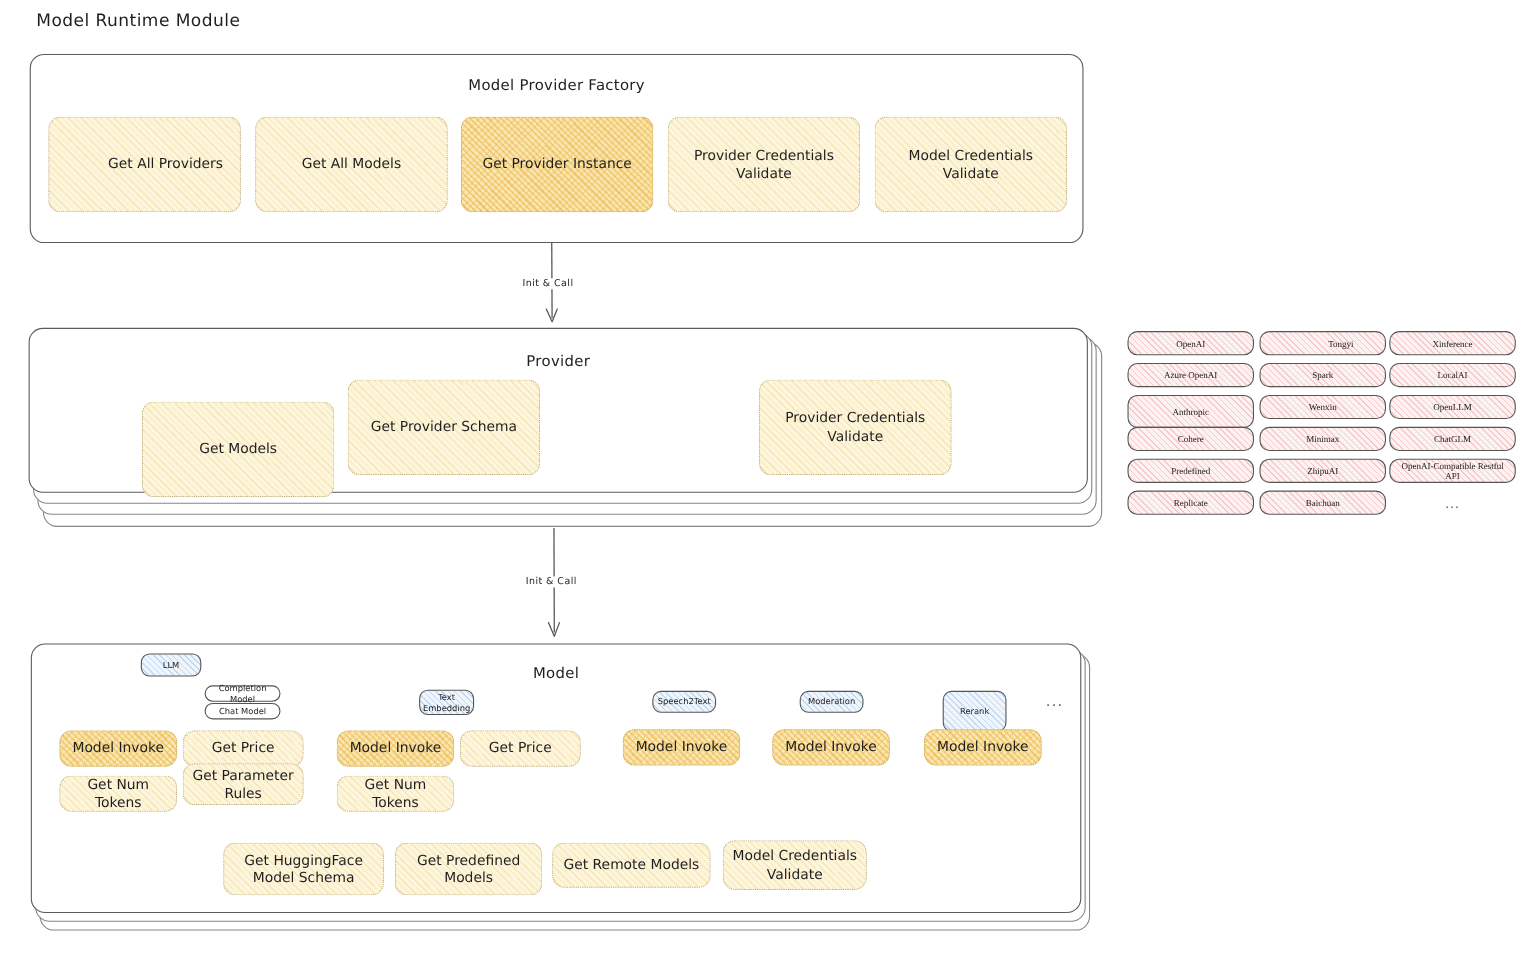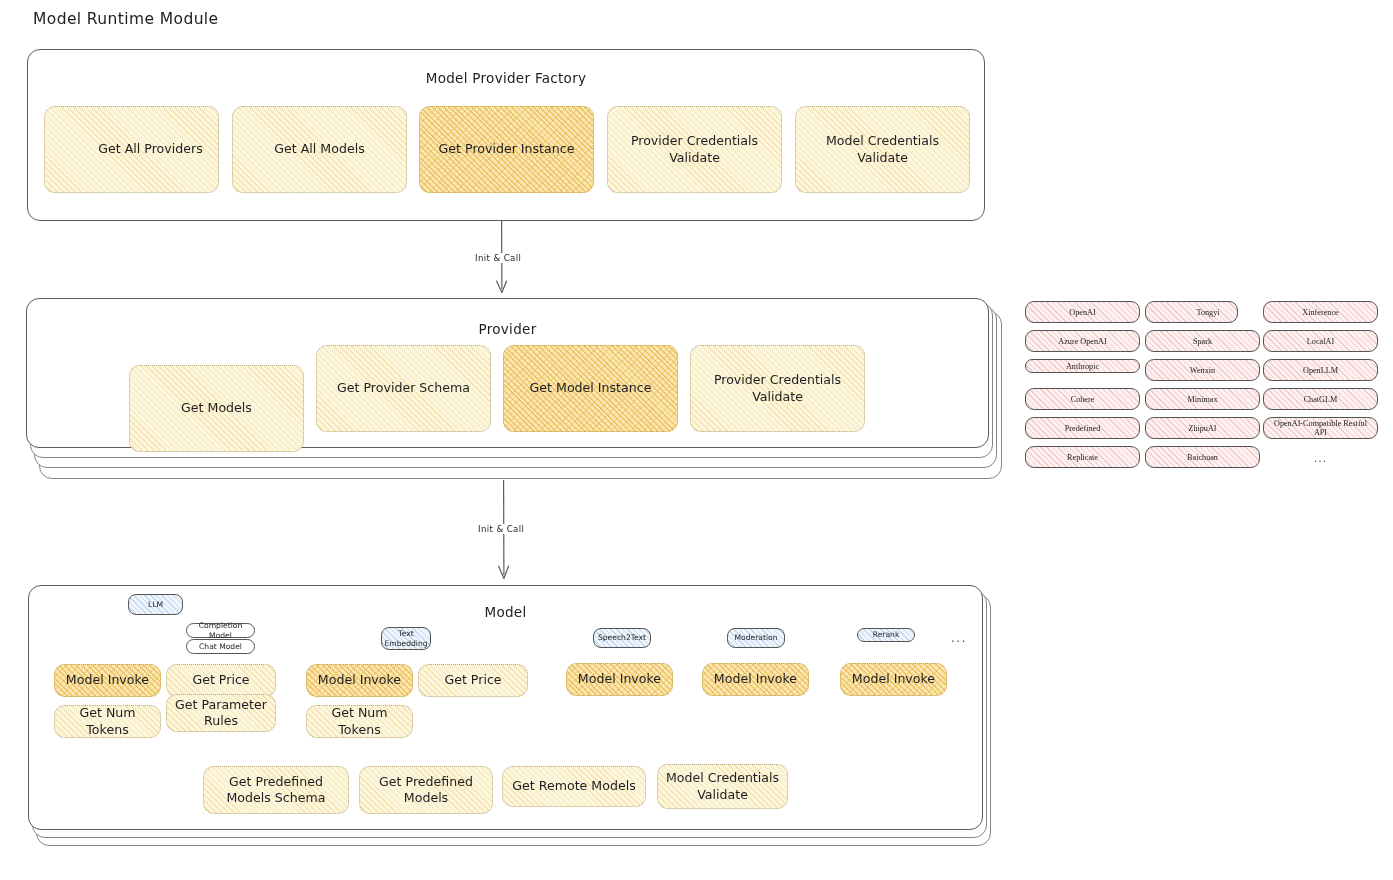--- a/index.html
+++ b/index.html
@@ -191,31 +191,30 @@
   <div class="arrow-label hand" style="left:472px; top:253px;">Init &amp; Call</div>
 
   <div class="card-ghost" style="left:39px; top:311px; width:963px; height:168px;"></div>
   <div class="card-ghost" style="left:34px; top:306px; width:963px; height:162px;"></div>
   <div class="card-ghost" style="left:30px; top:302px; width:963px; height:156px;"></div>
   <div class="card" style="left:26px; top:298px; width:963px; height:150px;"></div>
   <div class="card-title hand" style="left:26px; top:321px; width:963px;text-align:center;">Provider</div>
 
   <div class="mbox" style="left:129px; top:345px; width:175px; height:87px;margin-top:20px;">Get Models</div>
   <div class="mbox" style="left:316px; top:345px; width:175px; height:87px;">Get Provider Schema</div>
-  <div class="mbox hl" style="left:503px; top:345px; width:175px; height:87px;">Get Model Instance</div>
   <div class="mbox" style="left:690px; top:345px; width:175px; height:87px;">Provider Credentials Validate</div>
 
   <div class="chip" style="left:1025px; top:301px; width:115px; height:22px;">OpenAI</div>
   <div class="chip" style="left:1025px; top:330px; width:115px; height:22px;">Azure OpenAI</div>
-  <div class="chip" style="left:1025px; top:359px; width:115px; height:14px;">Anthropic</div>
+  <div class="chip" style="left:1025px; top:359px; width:115px; height:30px;">Anthropic</div>
   <div class="chip" style="left:1025px; top:388px; width:115px; height:22px;">Cohere</div>
   <div class="chip" style="left:1025px; top:417px; width:115px; height:22px;">Predefined</div>
   <div class="chip" style="left:1025px; top:446px; width:115px; height:22px;">Replicate</div>
 
-  <div class="chip" style="left:1145px; top:301px; width:93px; height:22px;padding-left:37px;">Tongyi</div>
+  <div class="chip" style="left:1145px; top:301px; width:115px; height:22px;padding-left:37px;">Tongyi</div>
   <div class="chip" style="left:1145px; top:330px; width:115px; height:22px;">Spark</div>
   <div class="chip" style="left:1145px; top:359px; width:115px; height:22px;">Wenxin</div>
   <div class="chip" style="left:1145px; top:388px; width:115px; height:22px;">Minimax</div>
   <div class="chip" style="left:1145px; top:417px; width:115px; height:22px;">ZhipuAI</div>
   <div class="chip" style="left:1145px; top:446px; width:115px; height:22px;">Baichuan</div>
 
   <div class="chip" style="left:1263px; top:301px; width:115px; height:22px;">Xinference</div>
   <div class="chip" style="left:1263px; top:330px; width:115px; height:22px;">LocalAI</div>
   <div class="chip" style="left:1263px; top:359px; width:115px; height:22px;">OpenLLM</div>
   <div class="chip" style="left:1263px; top:388px; width:115px; height:22px;">ChatGLM</div>
@@ -249,23 +248,23 @@
   <div class="mbox hl" style="left:306px; top:664px; width:107px; height:33px;">Model Invoke</div>
   <div class="mbox" style="left:418px; top:664px; width:110px; height:33px;">Get Price</div>
   <div class="mbox" style="left:306px; top:705px; width:107px; height:33px;">Get Num Tokens</div>
 
   <div class="badge" style="left:593px; top:628px; width:58px; height:20px;">Speech2Text</div>
   <div class="mbox hl" style="left:566px; top:663px; width:107px; height:33px;">Model Invoke</div>
 
   <div class="badge" style="left:727px; top:628px; width:58px; height:20px;">Moderation</div>
   <div class="mbox hl" style="left:702px; top:663px; width:107px; height:33px;">Model Invoke</div>
 
-  <div class="badge" style="left:857px; top:628px; width:58px; height:14px;">Rerank</div>
+  <div class="badge" style="left:857px; top:628px; width:58px; height:37px;">Rerank</div>
   <div class="mbox hl" style="left:840px; top:663px; width:107px; height:33px;">Model Invoke</div>
 
   <div class="dots hand" style="left:951px; top:631px;">...</div>
 
-  <div class="mbox" style="left:203px; top:766px; width:146px; height:48px;">Get Predefined Models Schema</div>
+  <div class="mbox" style="left:203px; top:766px; width:146px; height:48px;">Get HuggingFace Model Schema</div>
   <div class="mbox" style="left:359px; top:766px; width:134px; height:48px;">Get Predefined Models</div>
   <div class="mbox" style="left:502px; top:766px; width:144px; height:41px;">Get Remote Models</div>
   <div class="mbox" style="left:657px; top:764px; width:131px; height:45px;">Model Credentials Validate</div>
 
 </div>
 
 </body></html>

